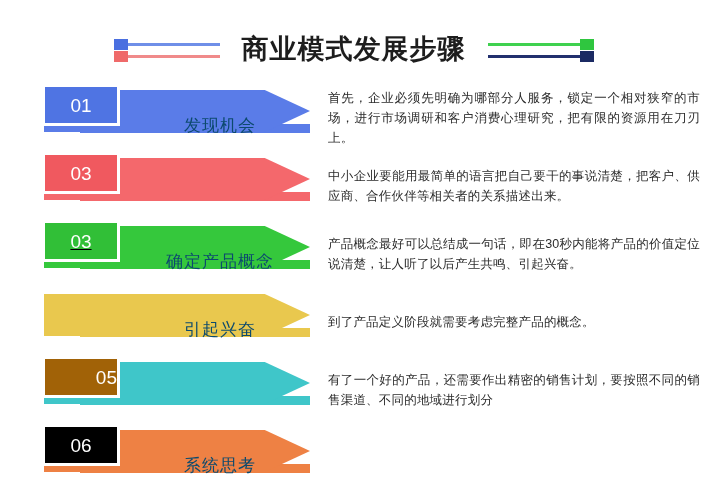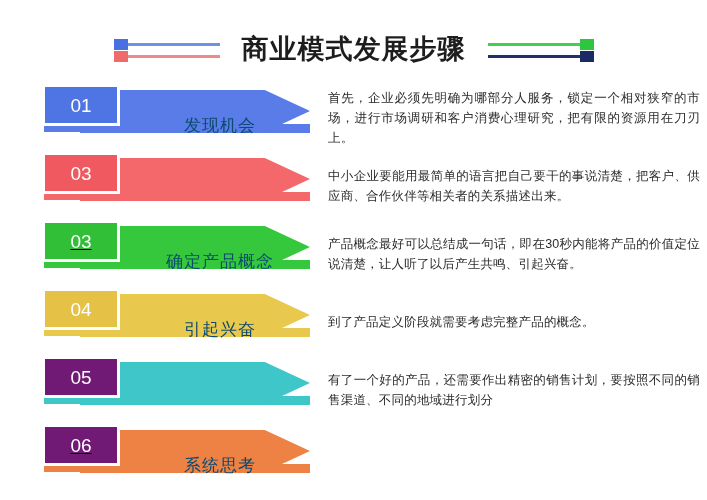--- a/index.html
+++ b/index.html
@@ -204,39 +204,36 @@
       <div class="badge" style="background: rgb(49, 191, 55); text-decoration: underline;">
         <span class="badge-num">03</span>
       </div>
       <div class="desc">产品概念最好可以总结成一句话，即在30秒内能将产品的价值定位说清楚，让人听了以后产生共鸣、引起兴奋。</div>
     </div>
 
     <div class="row">
       <div class="banner-under" style="background: rgb(233, 200, 78);"></div>
       <div class="banner" style="background: rgb(233, 200, 78);"></div>
       <div class="step-label">引起兴奋</div>
-      <div class="badge" style="background: rgb(229, 194, 70);">
-        <span class="badge-num">04</span>
-      </div>
       <div class="desc">到了产品定义阶段就需要考虑完整产品的概念。</div>
     </div>
 
     <div class="row">
       <div class="banner-under" style="background: rgb(63, 198, 201);"></div>
       <div class="banner" style="background: rgb(63, 198, 201);"></div>
-      <div class="badge" style="background: #701a75;">
+      <div class="badge" style="background: #a16207; justify-content: flex-end;">
         <span class="badge-num">05</span>
       </div>
       <div class="desc">有了一个好的产品，还需要作出精密的销售计划，要按照不同的销售渠道、不同的地域进行划分</div>
     </div>
 
     <div class="row">
       <div class="banner-under" style="background: rgb(238, 129, 68);"></div>
       <div class="banner" style="background: rgb(238, 129, 68);"></div>
       <div class="step-label">系统思考</div>
-      <div class="badge" style="background: #701a75; text-decoration: underline;">
+      <div class="badge" style="background: #000000; text-decoration: underline;">
         <span class="badge-num">06</span>
       </div>
     </div>
 
   </div>
 
 </div>
 
 </body></html>

